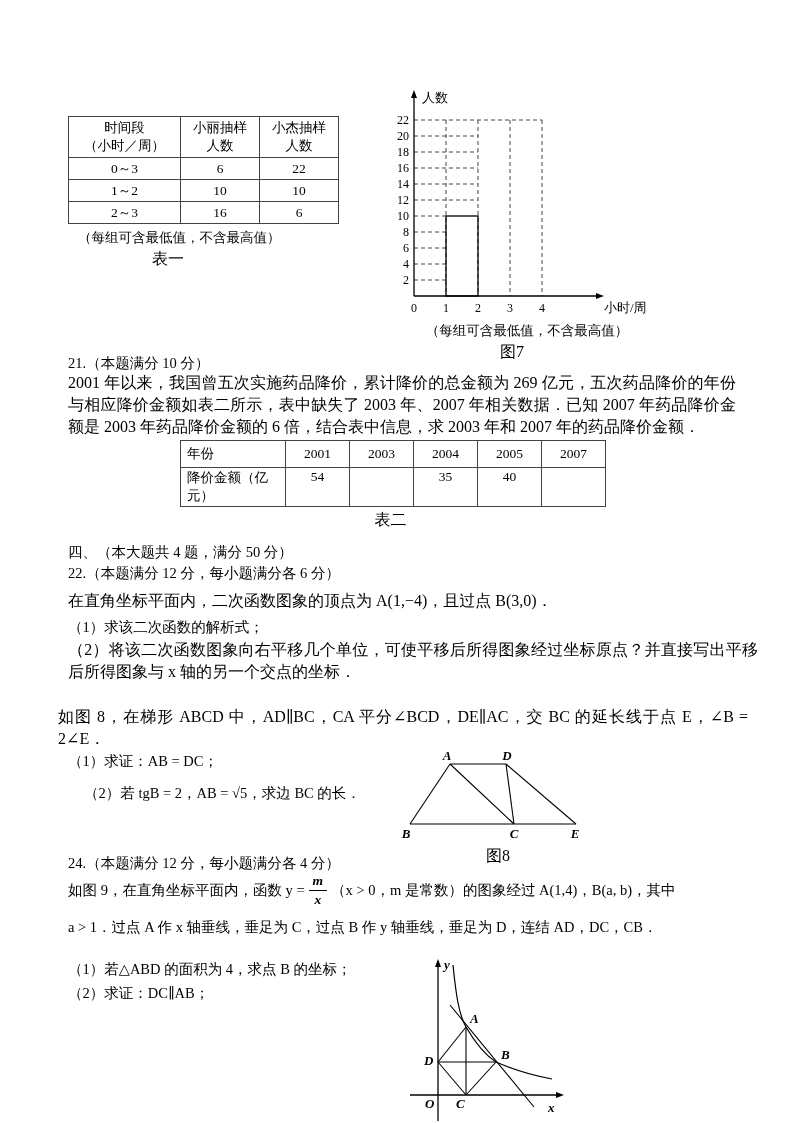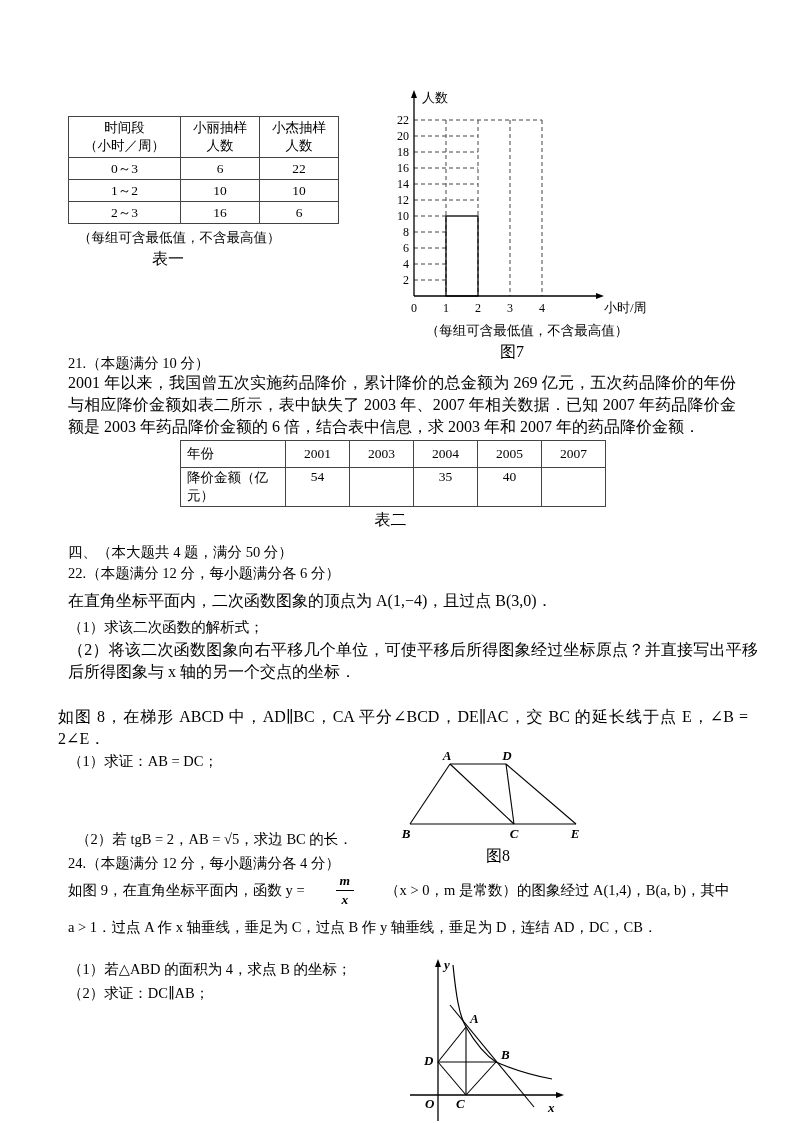--- a/index.html
+++ b/index.html
@@ -23,21 +23,21 @@
   .t2 tr.r2 td { height:30px; vertical-align:top; text-align:center; }
   .t2 tr.r2 td.h { text-align:left; }
   .note { font-size:13.5px; }
   .cap { font-size:16px; text-align:center; }
   svg text { font-family:"Liberation Serif","DejaVu Serif",serif; }
   .mathlbl { font-style:italic; font-weight:bold; font-size:13px; }
   .frac { display:inline-block; vertical-align:middle; text-align:center;
           font-style:italic; font-weight:bold; line-height:1; margin:0 4px; font-size:13.5px; }
   .frac .fn { display:block; border-bottom:1px solid #000; padding:0 4px 2px; }
   .frac .fd { display:block; padding-top:2px; }
-  .introflex { display:flex; align-items:center; height:36px; font-size:14.5px; white-space:nowrap;gap:27px; }
+  .introflex { display:flex; align-items:center; height:36px; font-size:14.5px; white-space:nowrap; }
 </style>
 </head>
 <body>
 
 <div class="page">
 
   <div class="abs" style="left:68px; top:116px; width:280px;">
     <table class="t t1">
       <colgroup>
           <col style="width:112px">
@@ -174,21 +174,21 @@
 
   <div class="abs line" style="left:68px; top:541px;">四、（本大题共 4 题，满分 50 分）</div>
 
   <div class="abs line" style="left:68px; top:562px;">22.（本题满分 12 分，每小题满分各 6 分）</div>
   <div class="abs para" style="left:68px; top:590px; width:690px;">在直角坐标平面内，二次函数图象的顶点为 A(1,−4)，且过点 B(3,0)．</div>
   <div class="abs line" style="left:68px; top:616px;">（1）求该二次函数的解析式；</div>
   <div class="abs para" style="left:68px; top:639px; width:690px; text-align:justify;">（2）将该二次函数图象向右平移几个单位，可使平移后所得图象经过坐标原点？并直接写出平移后所得图象与 x 轴的另一个交点的坐标．</div>
 
   <div class="abs para" style="left:58px; top:706px; width:690px; text-align:justify;">如图 8，在梯形 ABCD 中，AD∥BC，CA 平分∠BCD，DE∥AC，交 BC 的延长线于点 E，∠B = 2∠E．</div>
   <div class="abs line" style="left:68px; top:750px;">（1）求证：AB = DC；</div>
-  <div class="abs line" style="left:76px; top:782px;margin-top:46px;">（2）若 tgB = 2，AB = √5，求边 BC 的长．</div>
+  <div class="abs line" style="left:84px; top:782px;">（2）若 tgB = 2，AB = √5，求边 BC 的长．</div>
 
   <div class="abs" style="left:398px; top:750px; width:200px;">
     <svg width="200" height="92" viewBox="0 0 200 92">
       <g stroke="#000" stroke-width="1.1">
         <line x1="12" y1="74" x2="178" y2="74"></line>
         <line x1="12" y1="74" x2="52" y2="14"></line>
         <line x1="52" y1="14" x2="108" y2="14"></line>
         <line x1="108" y1="14" x2="116" y2="74"></line>
         <line x1="52" y1="14" x2="116" y2="74"></line>
         <line x1="108" y1="14" x2="178" y2="74"></line>

